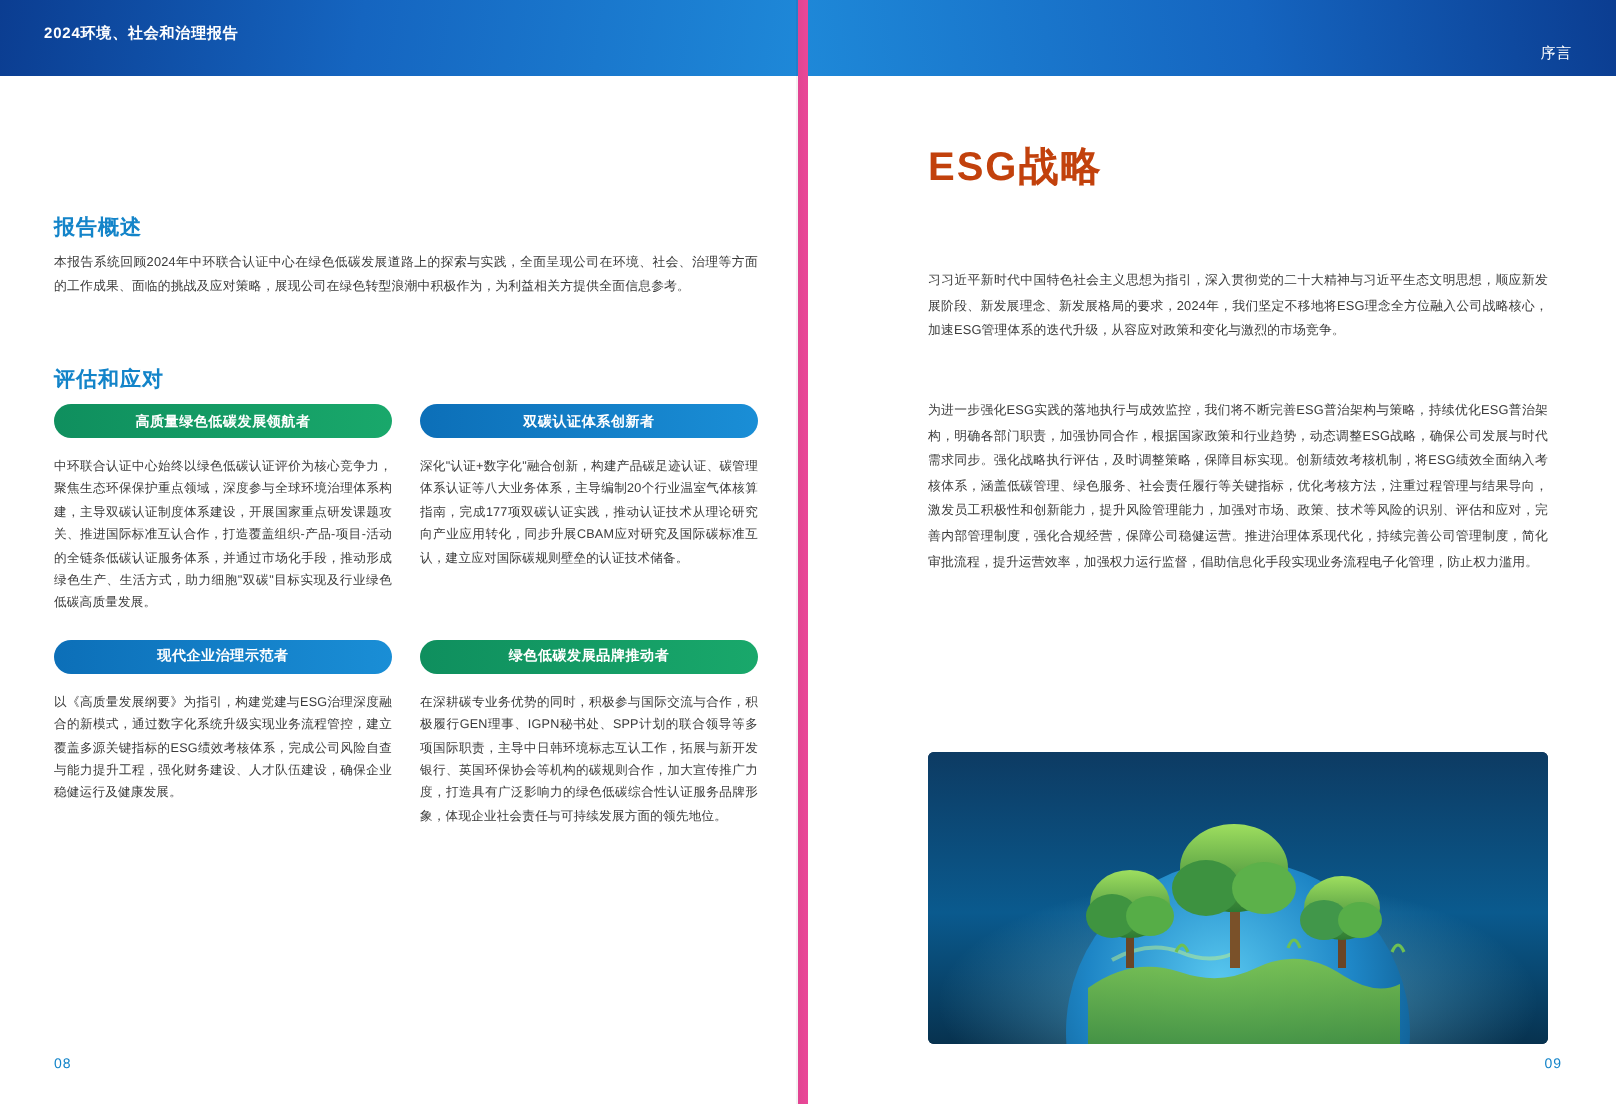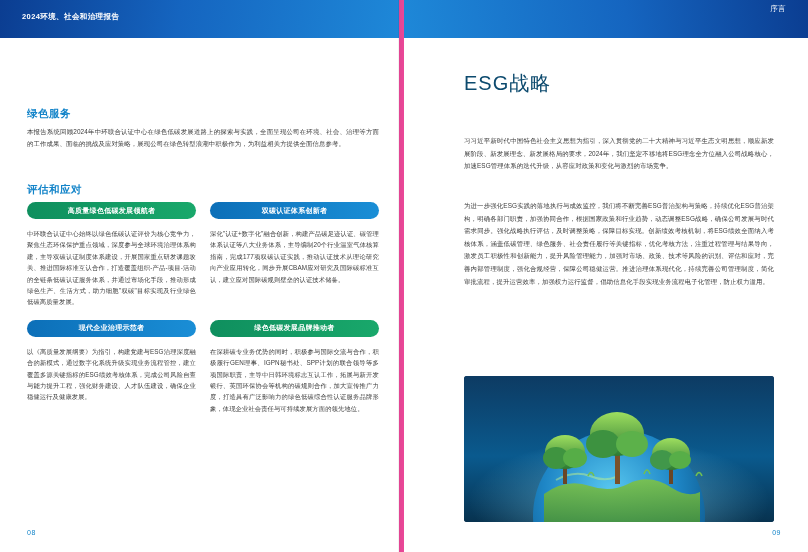--- a/index.html
+++ b/index.html
@@ -48,21 +48,21 @@
     position: absolute;
     top: 12px;
     left: 22px;
     font-size: 7.5px;
     color: #ffffff;
     letter-spacing: 0.4px;
     font-weight: bold;
   }
   .header-title-right {
     position: absolute;
-    top: 4px;
+    top: 22px;
     right: 22px;
     font-size: 7.5px;
     color: #ffffff;
     letter-spacing: 0.4px;
   }
   
   .main-title {
     position: absolute;
     top: 66px;
     left: 27px;
@@ -127,22 +127,22 @@
     color: #3b3b3b;
     text-align: justify;
     letter-spacing: 0.1px;
   }
   
   .esg-title {
     position: absolute;
     top: 70px;
     left: 60px;
     font-size: 20px;
-    font-weight: normal;
-    color: #0c4a6e;
+    font-weight: bold;
+    color: #c2410c;
     letter-spacing: 1px;
   }
   .rpara {
     position: absolute;
     left: 60px;
     width: 310px;
     font-size: 6.4px;
     line-height: 12.6px;
     color: #3b3b3b;
     text-align: justify;
@@ -185,21 +185,21 @@
 </head>
 <body>
 
 <div class="spread">
 
   <div class="page page-left">
     <div class="header-bar left"></div>
     <div class="header-title">2024环境、社会和治理报告</div>
 
 
-    <div class="sub-head one">绿色服务</div>
+    <div class="sub-head one">报告概述</div>
     <div class="para overview">本报告系统回顾2024年中环联合认证中心在绿色低碳发展道路上的探索与实践，全面呈现公司在环境、社会、治理等方面的工作成果、面临的挑战及应对策略，展现公司在绿色转型浪潮中积极作为，为利益相关方提供全面信息参考。</div>
 
     <div class="sub-head two">评估和应对</div>
 
     <div class="goals">
       <div class="goal-card">
         <div class="goal-pill c0">高质量绿色低碳发展领航者</div>
         <div class="goal-body">中环联合认证中心始终以绿色低碳认证评价为核心竞争力，聚焦生态环保保护重点领域，深度参与全球环境治理体系构建，主导双碳认证制度体系建设，开展国家重点研发课题攻关、推进国际标准互认合作，打造覆盖组织-产品-项目-活动的全链条低碳认证服务体系，并通过市场化手段，推动形成绿色生产、生活方式，助力细胞"双碳"目标实现及行业绿色低碳高质量发展。</div>
       </div>
       <div class="goal-card">

